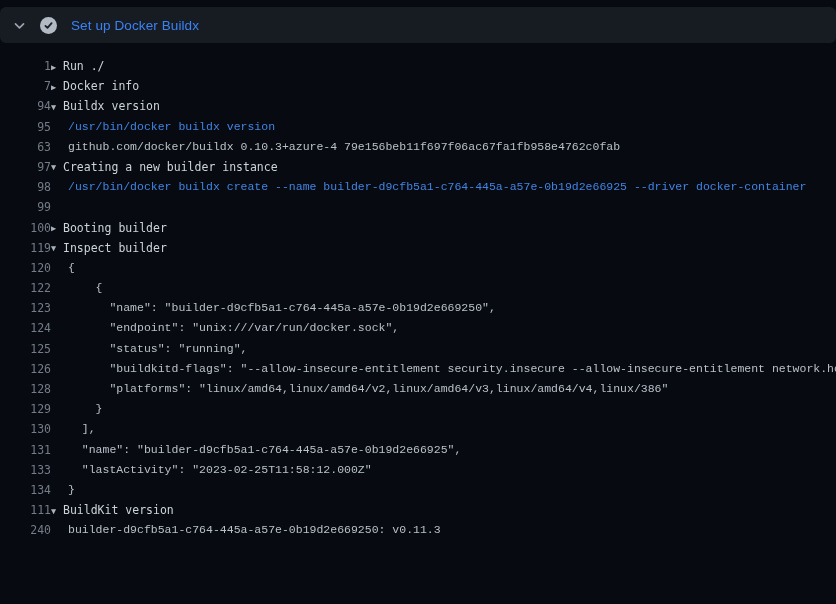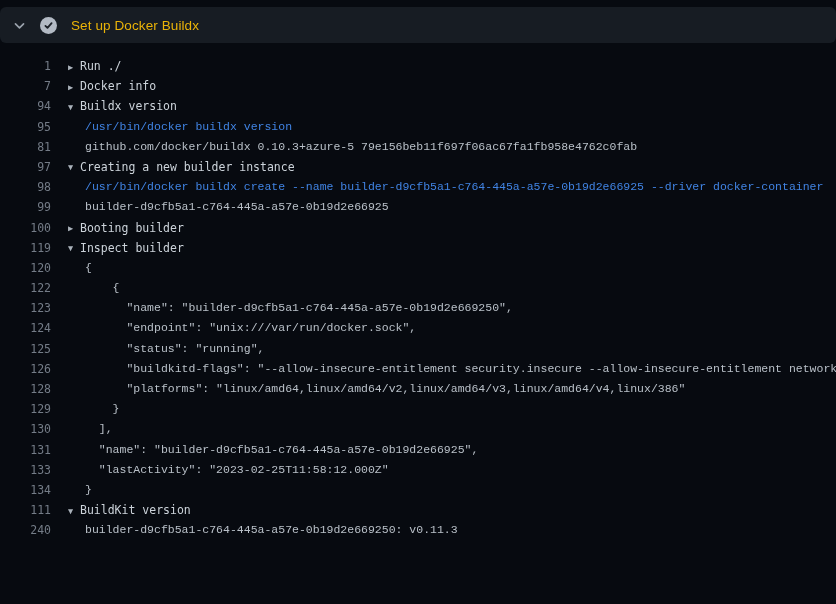--- a/index.html
+++ b/index.html
@@ -22,36 +22,36 @@
   .chevron svg { display:block; }
   .status-circle {
     width:17px; height:17px; border-radius:50%;
     background:#b3bac4;
     display:flex; align-items:center; justify-content:center;
     margin-left:6px;
   }
   .status-circle svg { display:block; }
   .step-title {
     font-family:"Liberation Sans","DejaVu Sans",sans-serif;
-    font-size:13.5px; color:#eab308; margin-left:14px; letter-spacing:.1px;
+    font-size:13.5px; color:#3b82f6; margin-left:14px; letter-spacing:.1px;
   }
   
   .log {
     position:absolute; left:0; top:43px; width:836px; height:561px;
     padding-top:13px; overflow:hidden;
     font-size:11.5px; line-height:20.2px;
   }
   .line {
     display:flex; height:20.2px; white-space:pre; overflow:hidden;
   }
   .num {
     flex:0 0 51px; text-align:right; color:#747c87;
     cursor:pointer; user-select:none;
   }
-  .content { margin-left:17px; color:#b9c0c8; }
+  .content { color:#b9c0c8; }
   .line.group .content { color:#ccd3da; cursor:pointer; }
   .line.plain .content, .line.command .content { padding-left:17px;font-family:Liberation Mono, monospace; }
   .line.command .content { color:#4184e4; }
   .arrow { display:inline-block; width:12px; font-size:8.5px; color:#aab2bb; vertical-align:0.5px; }
 </style>
 </head>
 <body>
 
 <div class="step-header">
   <span class="chevron">
@@ -78,34 +78,33 @@
   </div>
     <div class="line group">
     <span class="num">94</span>
     <span class="content"><span class="arrow">▼</span>Buildx version</span>
   </div>
     <div class="line command">
     <span class="num">95</span>
     <span class="content">/usr/bin/docker buildx version</span>
   </div>
     <div class="line plain">
-    <span class="num">81</span>
-    <span class="content">github.com/docker/buildx 0.10.3+azure-5 79e156beb11f697f06ac67fa1fb958e4762c0fab</span>
+    <span class="num">63</span>
+    <span class="content">github.com/docker/buildx 0.10.3+azure-4 79e156beb11f697f06ac67fa1fb958e4762c0fab</span>
   </div>
     <div class="line group">
     <span class="num">97</span>
     <span class="content"><span class="arrow">▼</span>Creating a new builder instance</span>
   </div>
     <div class="line command">
     <span class="num">98</span>
     <span class="content">/usr/bin/docker buildx create --name builder-d9cfb5a1-c764-445a-a57e-0b19d2e66925 --driver docker-container</span>
   </div>
     <div class="line plain">
     <span class="num">99</span>
-    <span class="content">builder-d9cfb5a1-c764-445a-a57e-0b19d2e66925</span>
   </div>
     <div class="line group">
     <span class="num">100</span>
     <span class="content"><span class="arrow">▶</span>Booting builder</span>
   </div>
     <div class="line group">
     <span class="num">119</span>
     <span class="content"><span class="arrow">▼</span>Inspect builder</span>
   </div>
     <div class="line plain">

